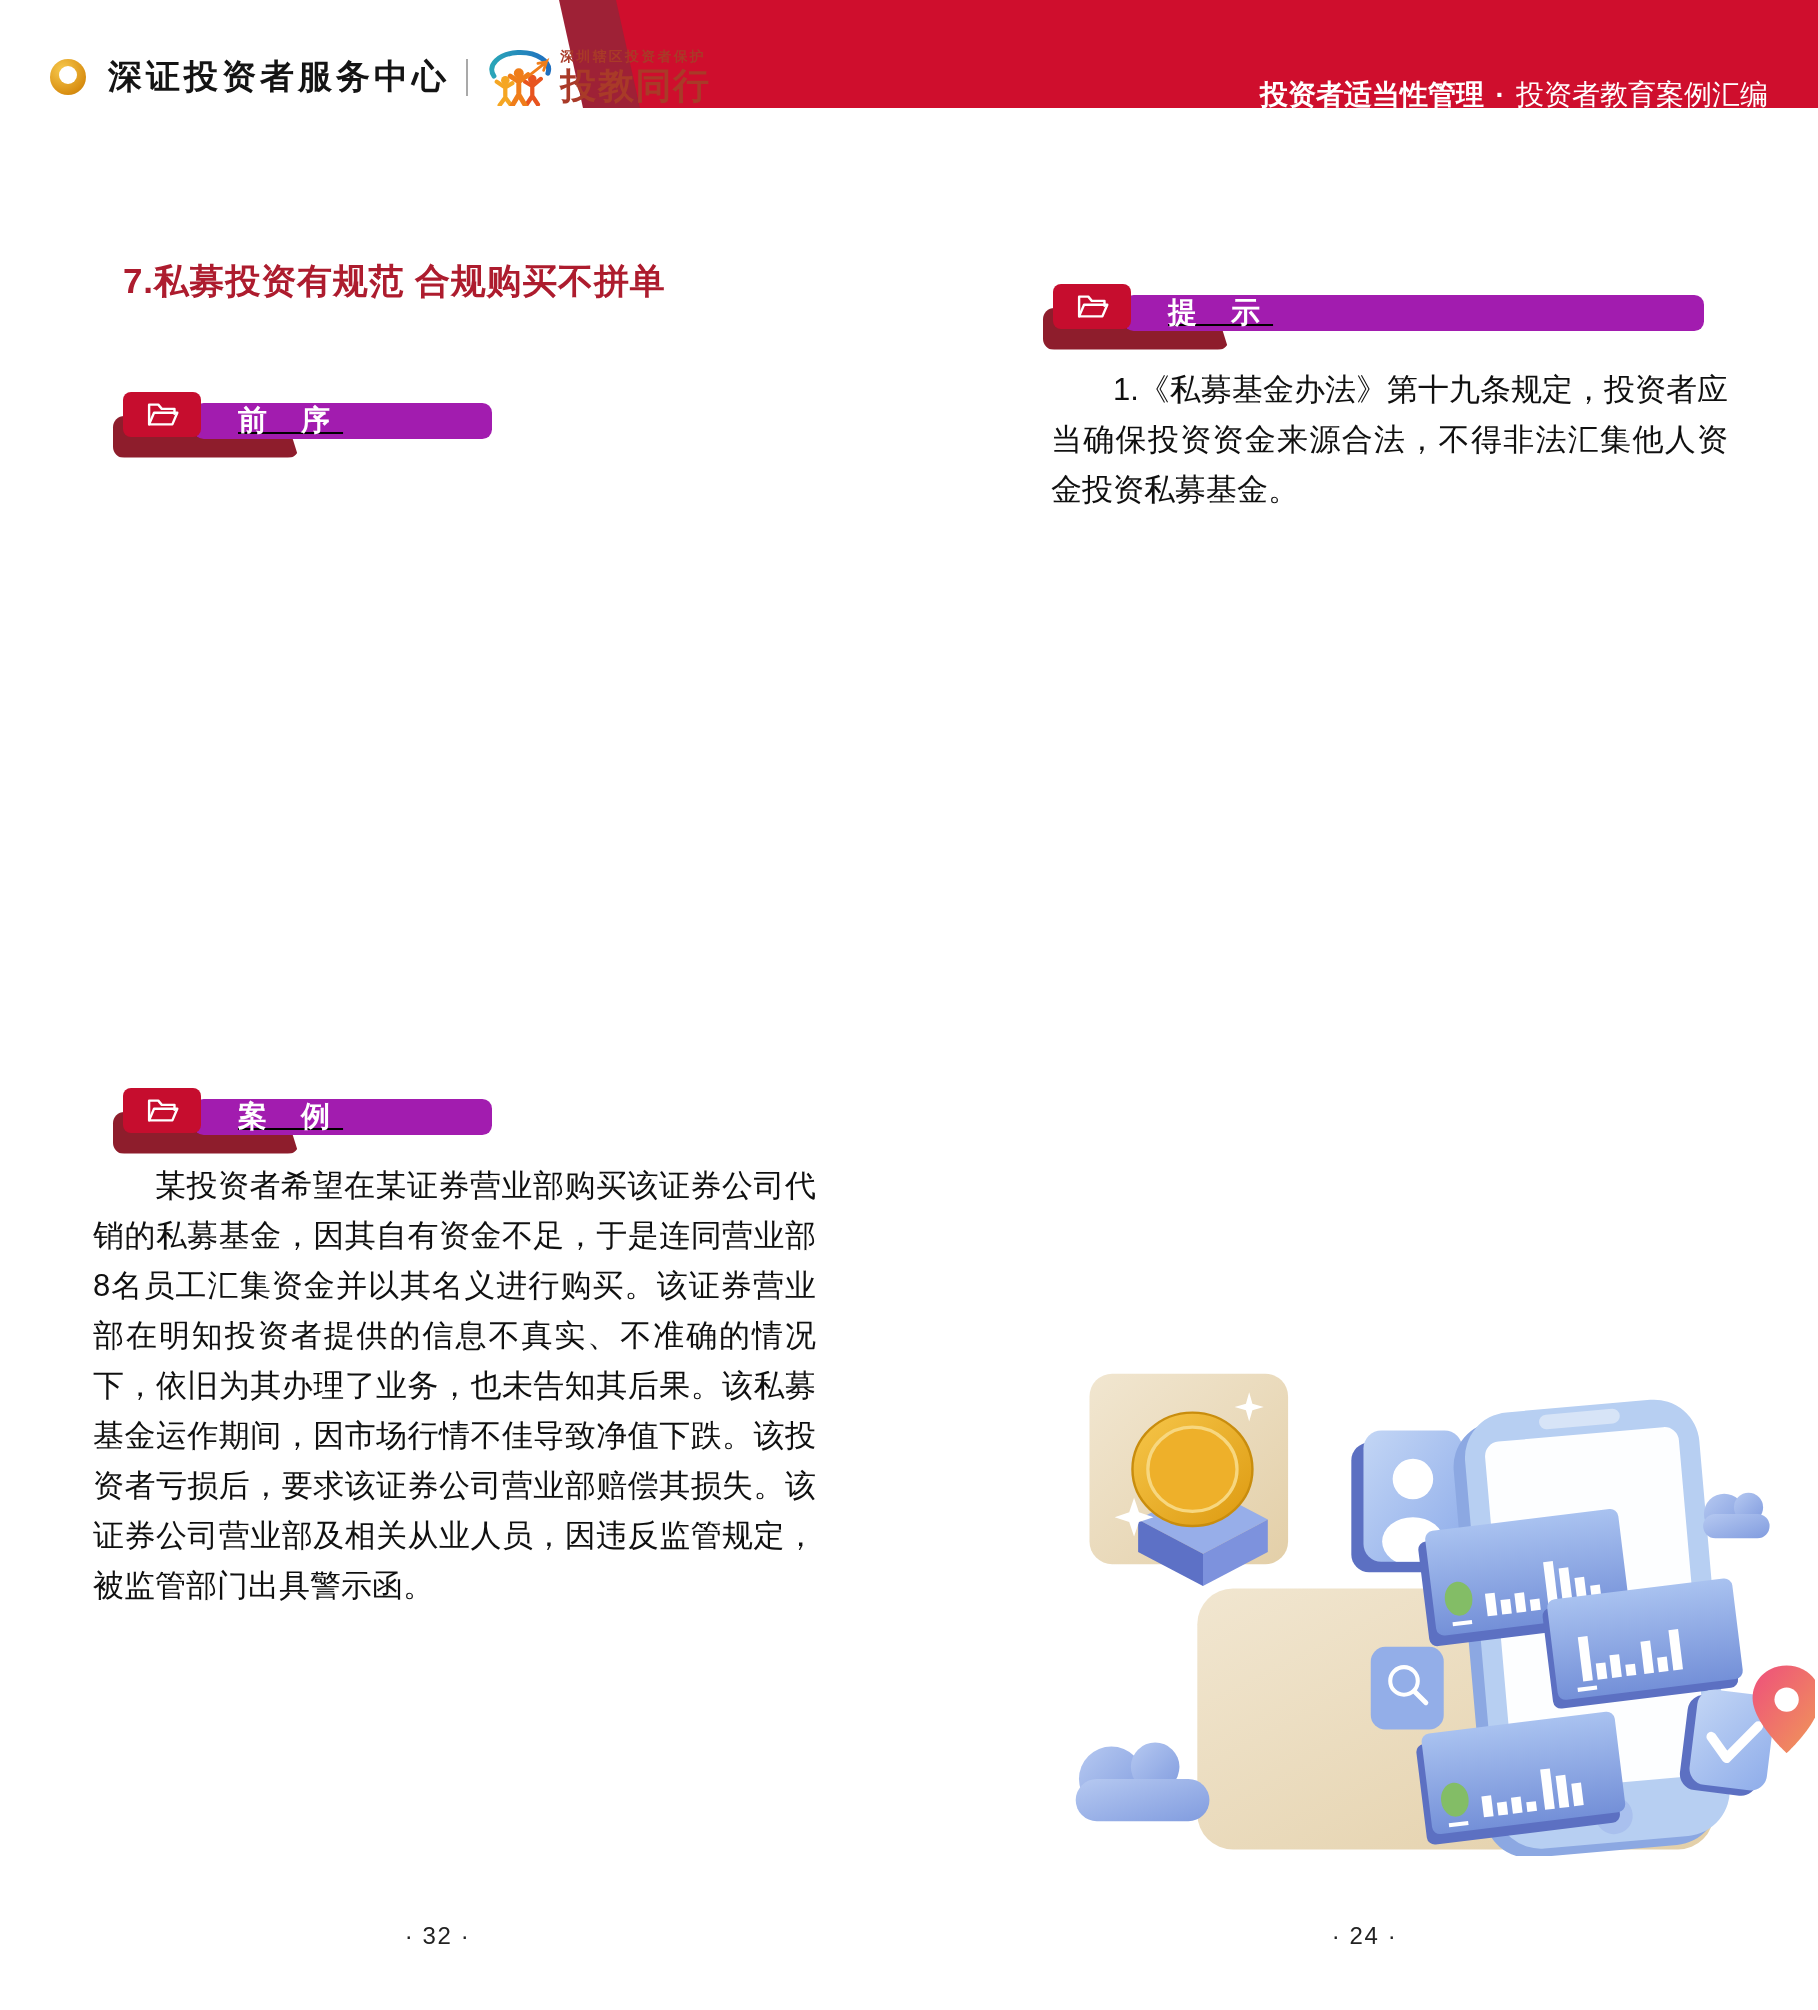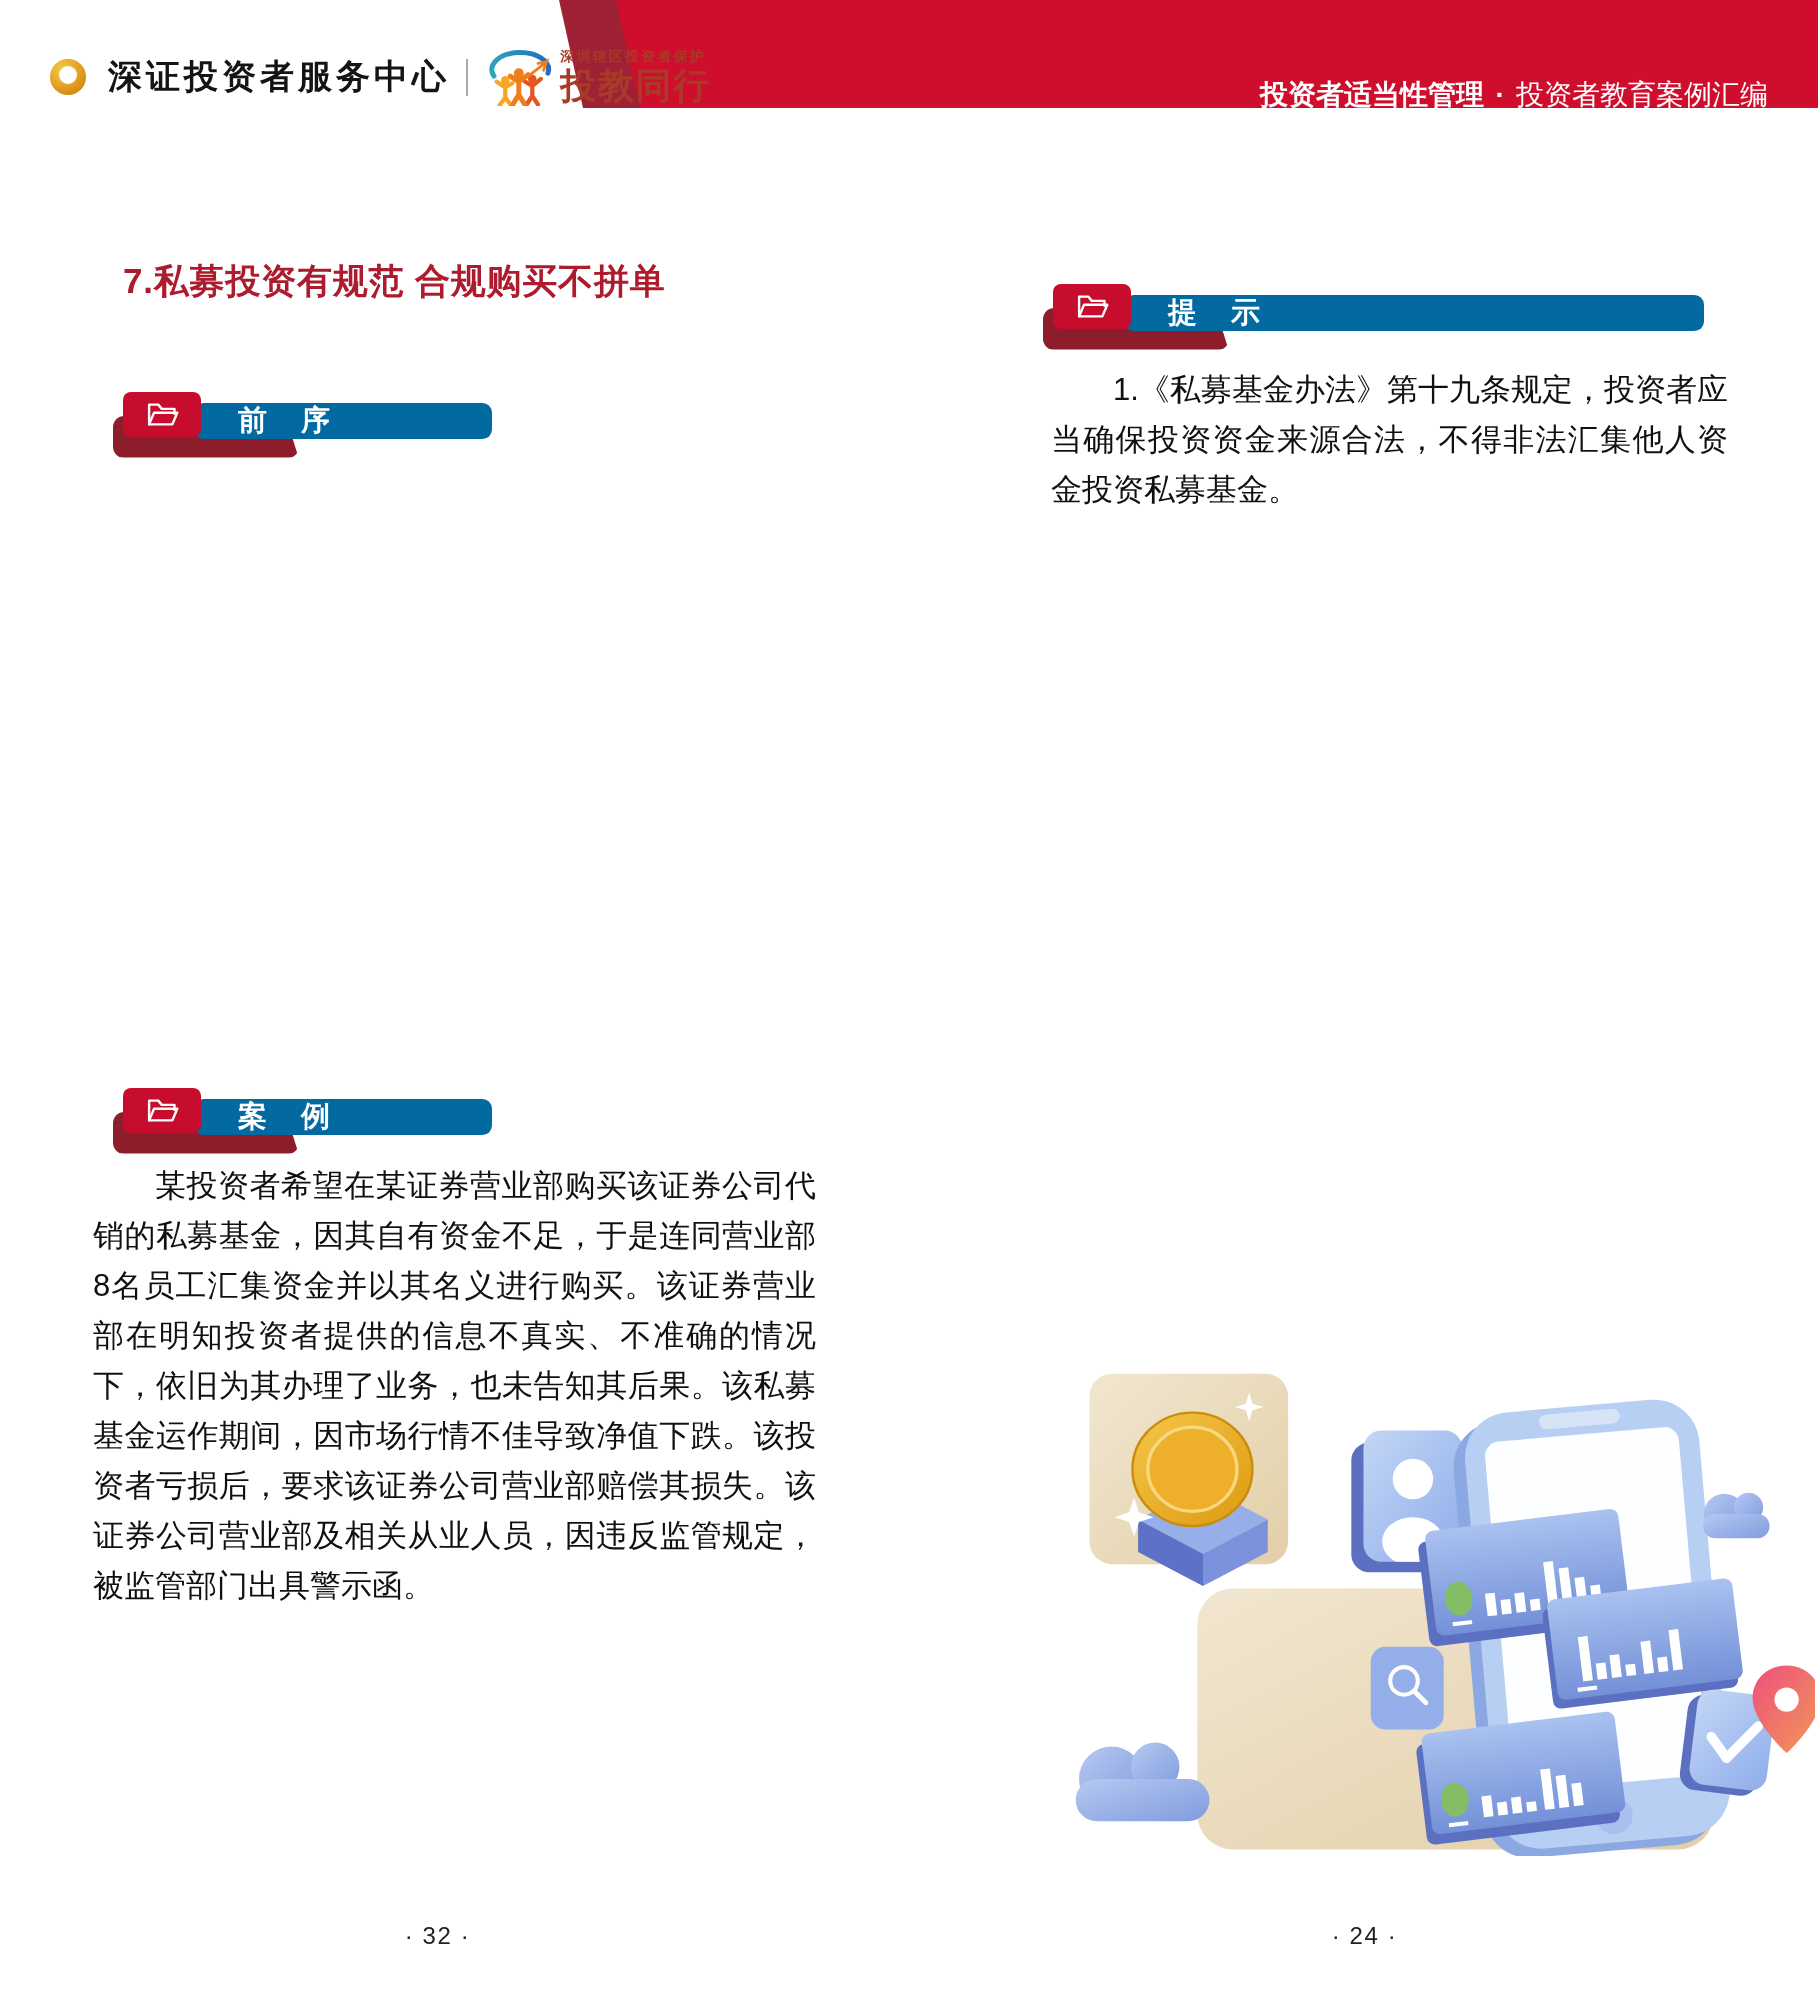--- a/index.html
+++ b/index.html
@@ -33,22 +33,22 @@
 
   
   .doc-title{position:absolute;left:123px;top:258px;font-size:35px;font-weight:bold;color:#ad1c2e;letter-spacing:0.8px;}
 
   
   .sec{position:absolute;height:81px;}
   .sec .shadow{position:absolute;left:-10.5px;top:23.5px;width:186px;height:42px;background:#8e1d2c;
                border-radius:11.3px;clip-path:polygon(0 0,calc(100% - 13px) 0,100% 100%,0 100%);}
   .sec .badge{position:absolute;left:0;top:0;width:78px;height:45px;background:#c60d2e;border-radius:8px;
               display:flex;align-items:center;justify-content:center;}
-  .sec .bar{position:absolute;left:71px;top:10.5px;right:0;height:36px;background:#0369a1;border-radius:9.7px;
-            display:flex;align-items:center;}
+  .sec .bar{position:absolute;left:71px;top:10.5px;right:0;height:36px;background:#a21caf;border-radius:9.7px;
+            display:flex;align-items:center;text-decoration:underline;}
   .sec .bar span{margin-left:44px;color:#ffffff;font-size:29px;font-weight:bold;letter-spacing:13px;white-space:nowrap;}
   #sec-preface{left:123px;top:392px;width:369px;}
   #sec-case{left:123px;top:1088px;width:369px;}
   #sec-tip{left:1053px;top:284px;width:651px;}
 
   
   .body-text{position:absolute;font-size:31px;line-height:50px;color:#101010;text-align:justify;}
   .body-text p{margin:4px;text-indent:2em;}
   #preface-text{left:89px;top:459px;width:731px;}
   #case-text{left:89px;top:1157px;width:731px;}

